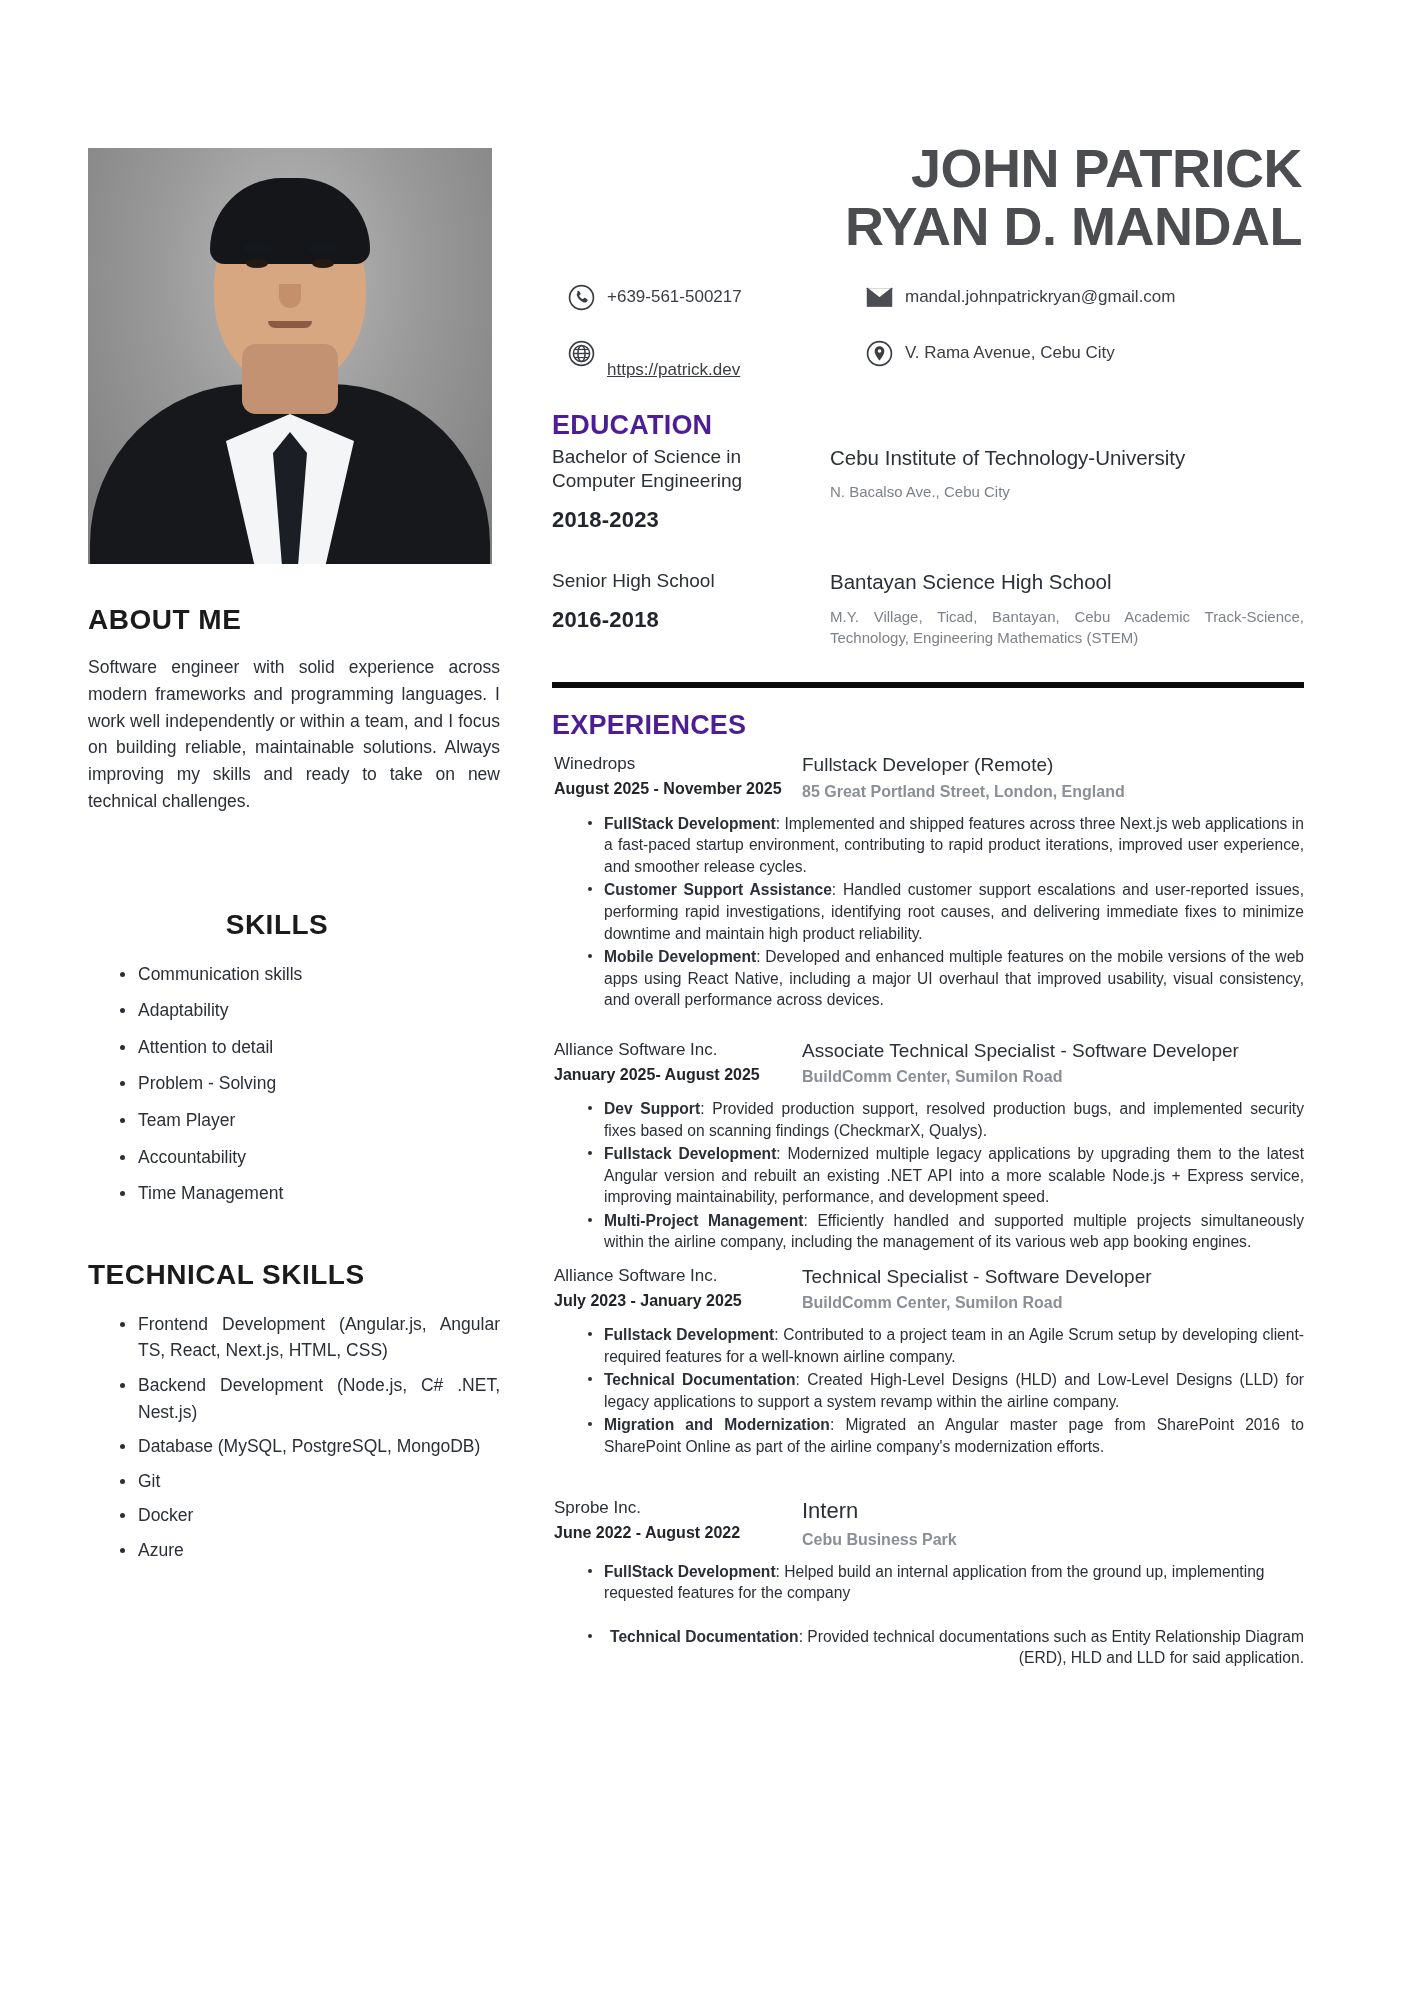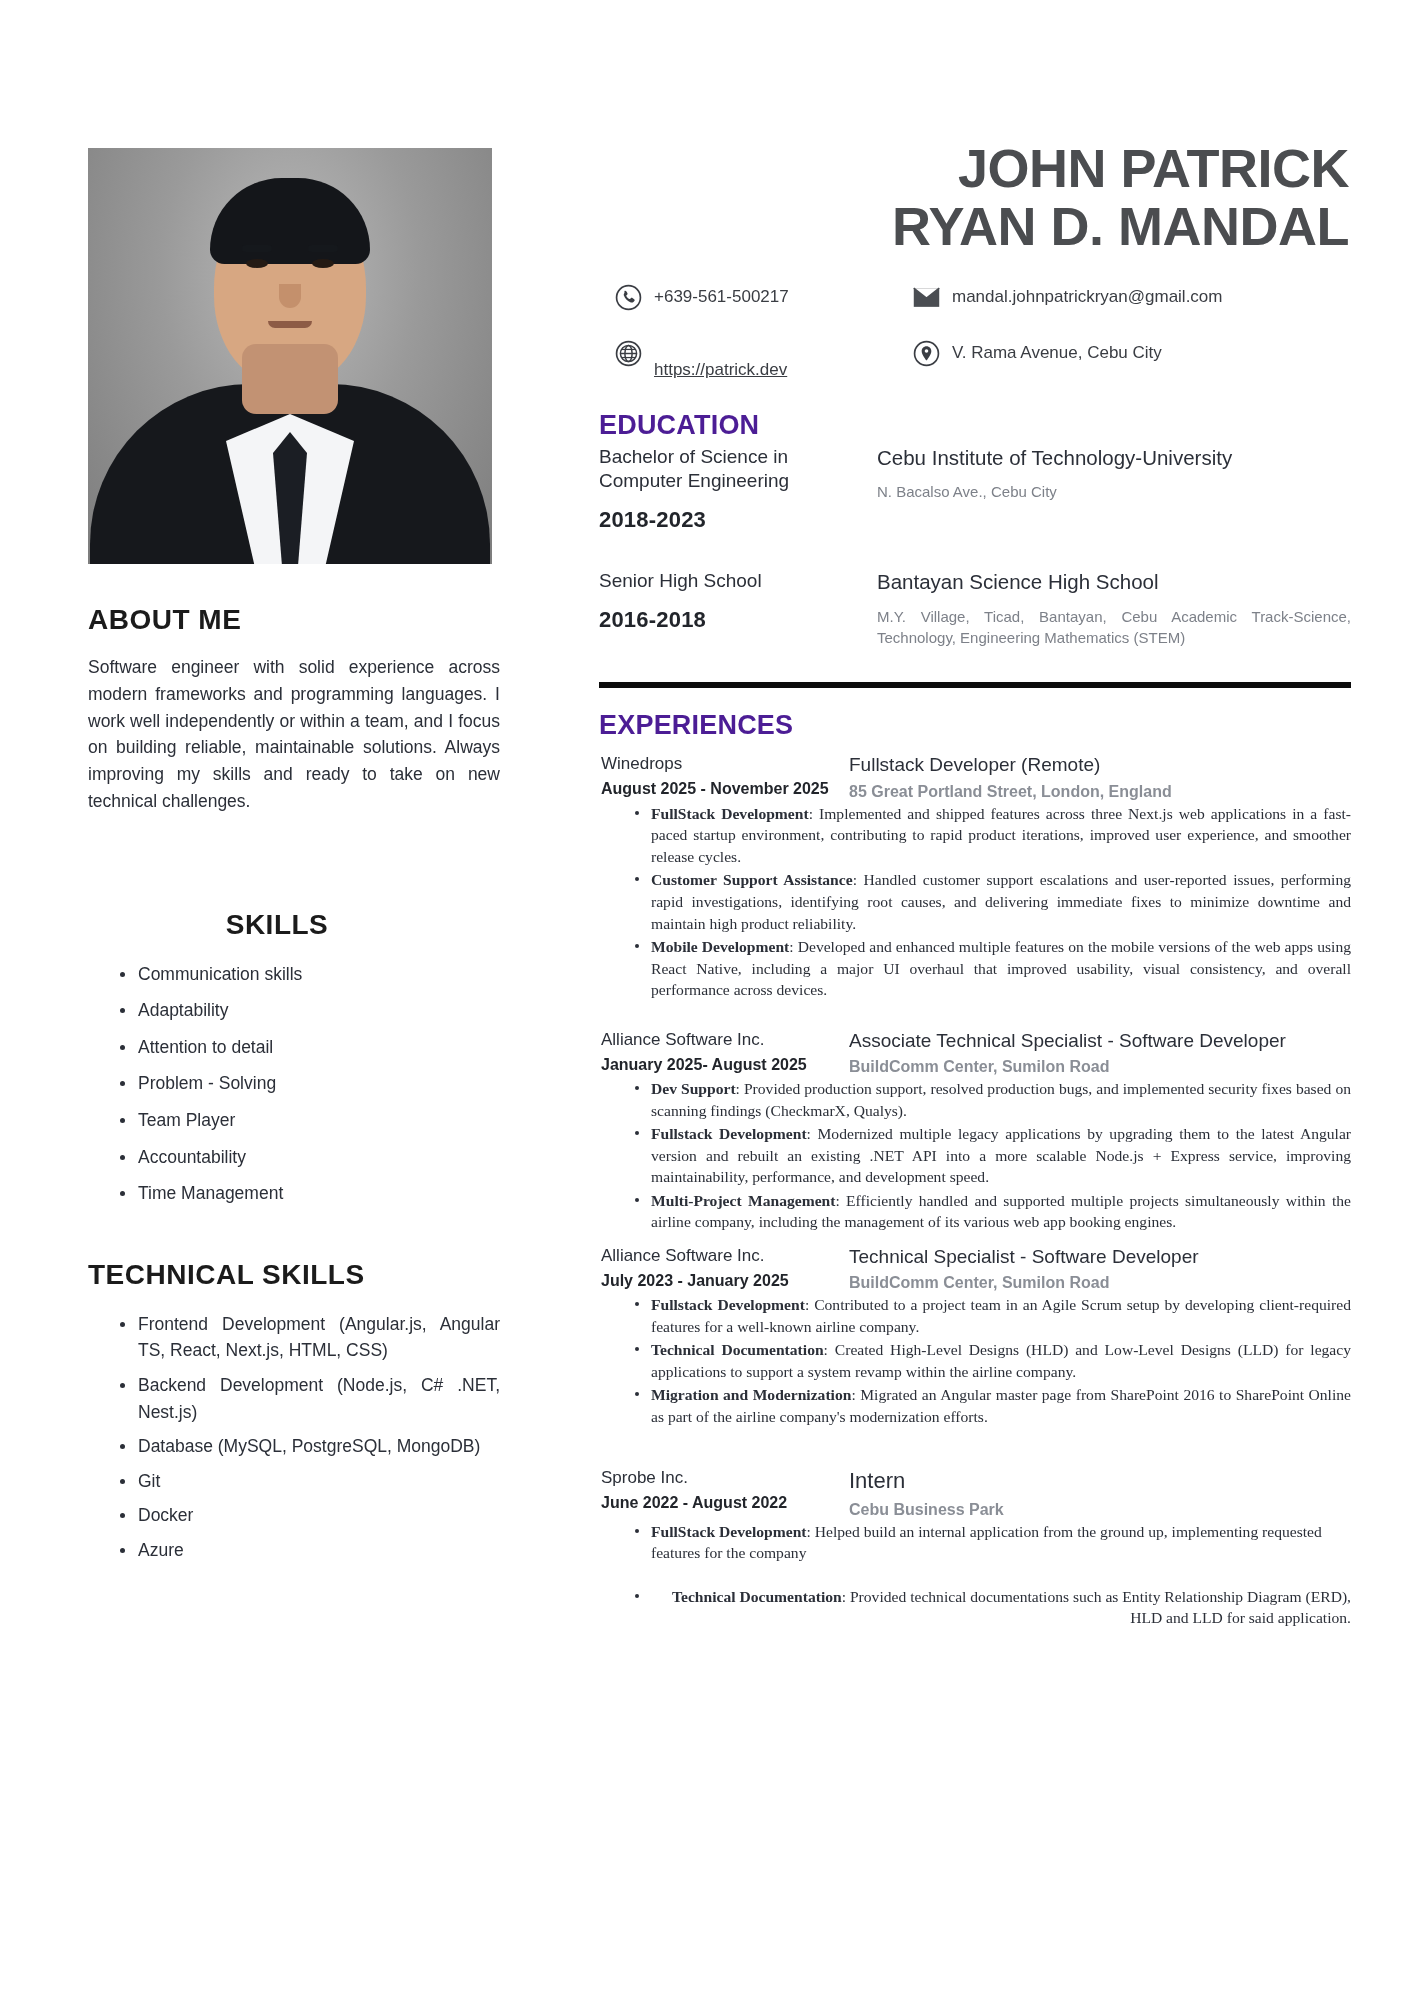--- a/index.html
+++ b/index.html
@@ -188,21 +188,21 @@
   .tech-title { margin-top: 52px; }
   ul.tech li {
     text-align: justify;
     margin-bottom: 8px;
   }
   ul.tech li::before { top: 11px; }
 
   
   .right-col {
     position: absolute;
-    left: 599px;
+    left: 552px;
     top: 140px;
     width: 752px;
   }
 
   .name {
     font-weight: bold;
     font-size: 54px;
     line-height: 1.07;
     letter-spacing: -0.5px;
     color: #4b4d50;
@@ -314,23 +314,23 @@
   }
   .job .loc {
     font-size: 16px;
     font-weight: bold;
     color: #8a8e96;
     margin-top: 5px;
     line-height: 1.3;
   }
 
   ul.job-bullets {
+    margin-top: 10px;
     padding-left: 36px;
     list-style: none;
-    font-family: Liberation Serif, serif;
   }
   ul.job-bullets li {
     position: relative;
     font-size: 15.6px;
     line-height: 1.38;
     padding-left: 16px;
     margin-bottom: 2px;
     text-align: justify;
     color: #2b2f38;
   }

